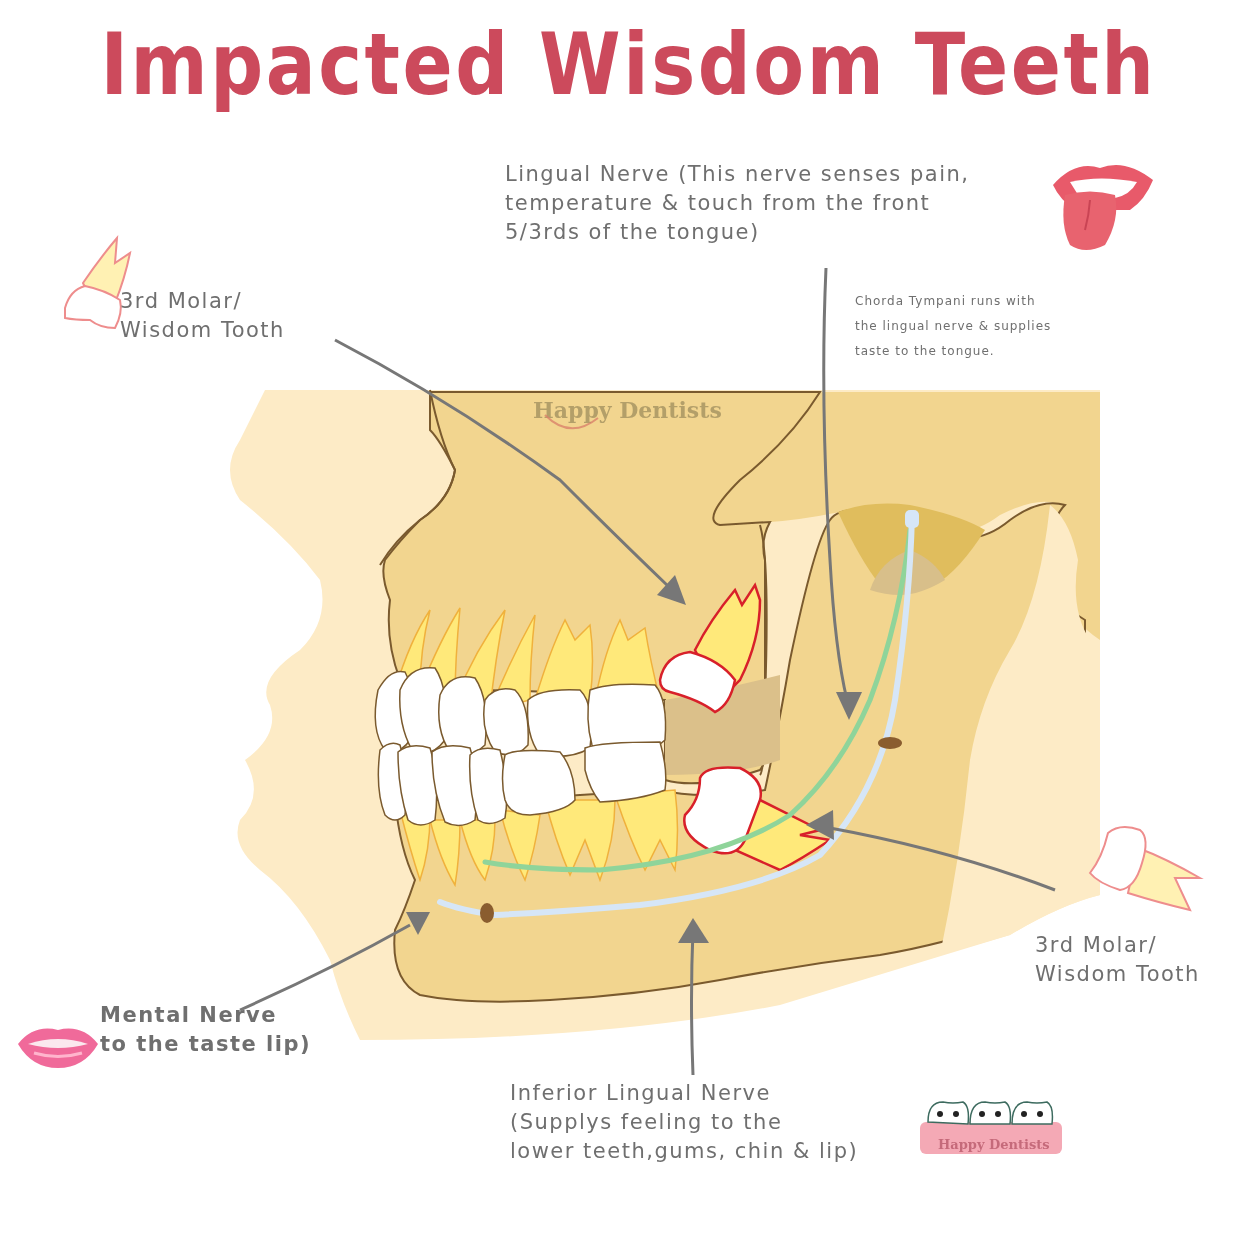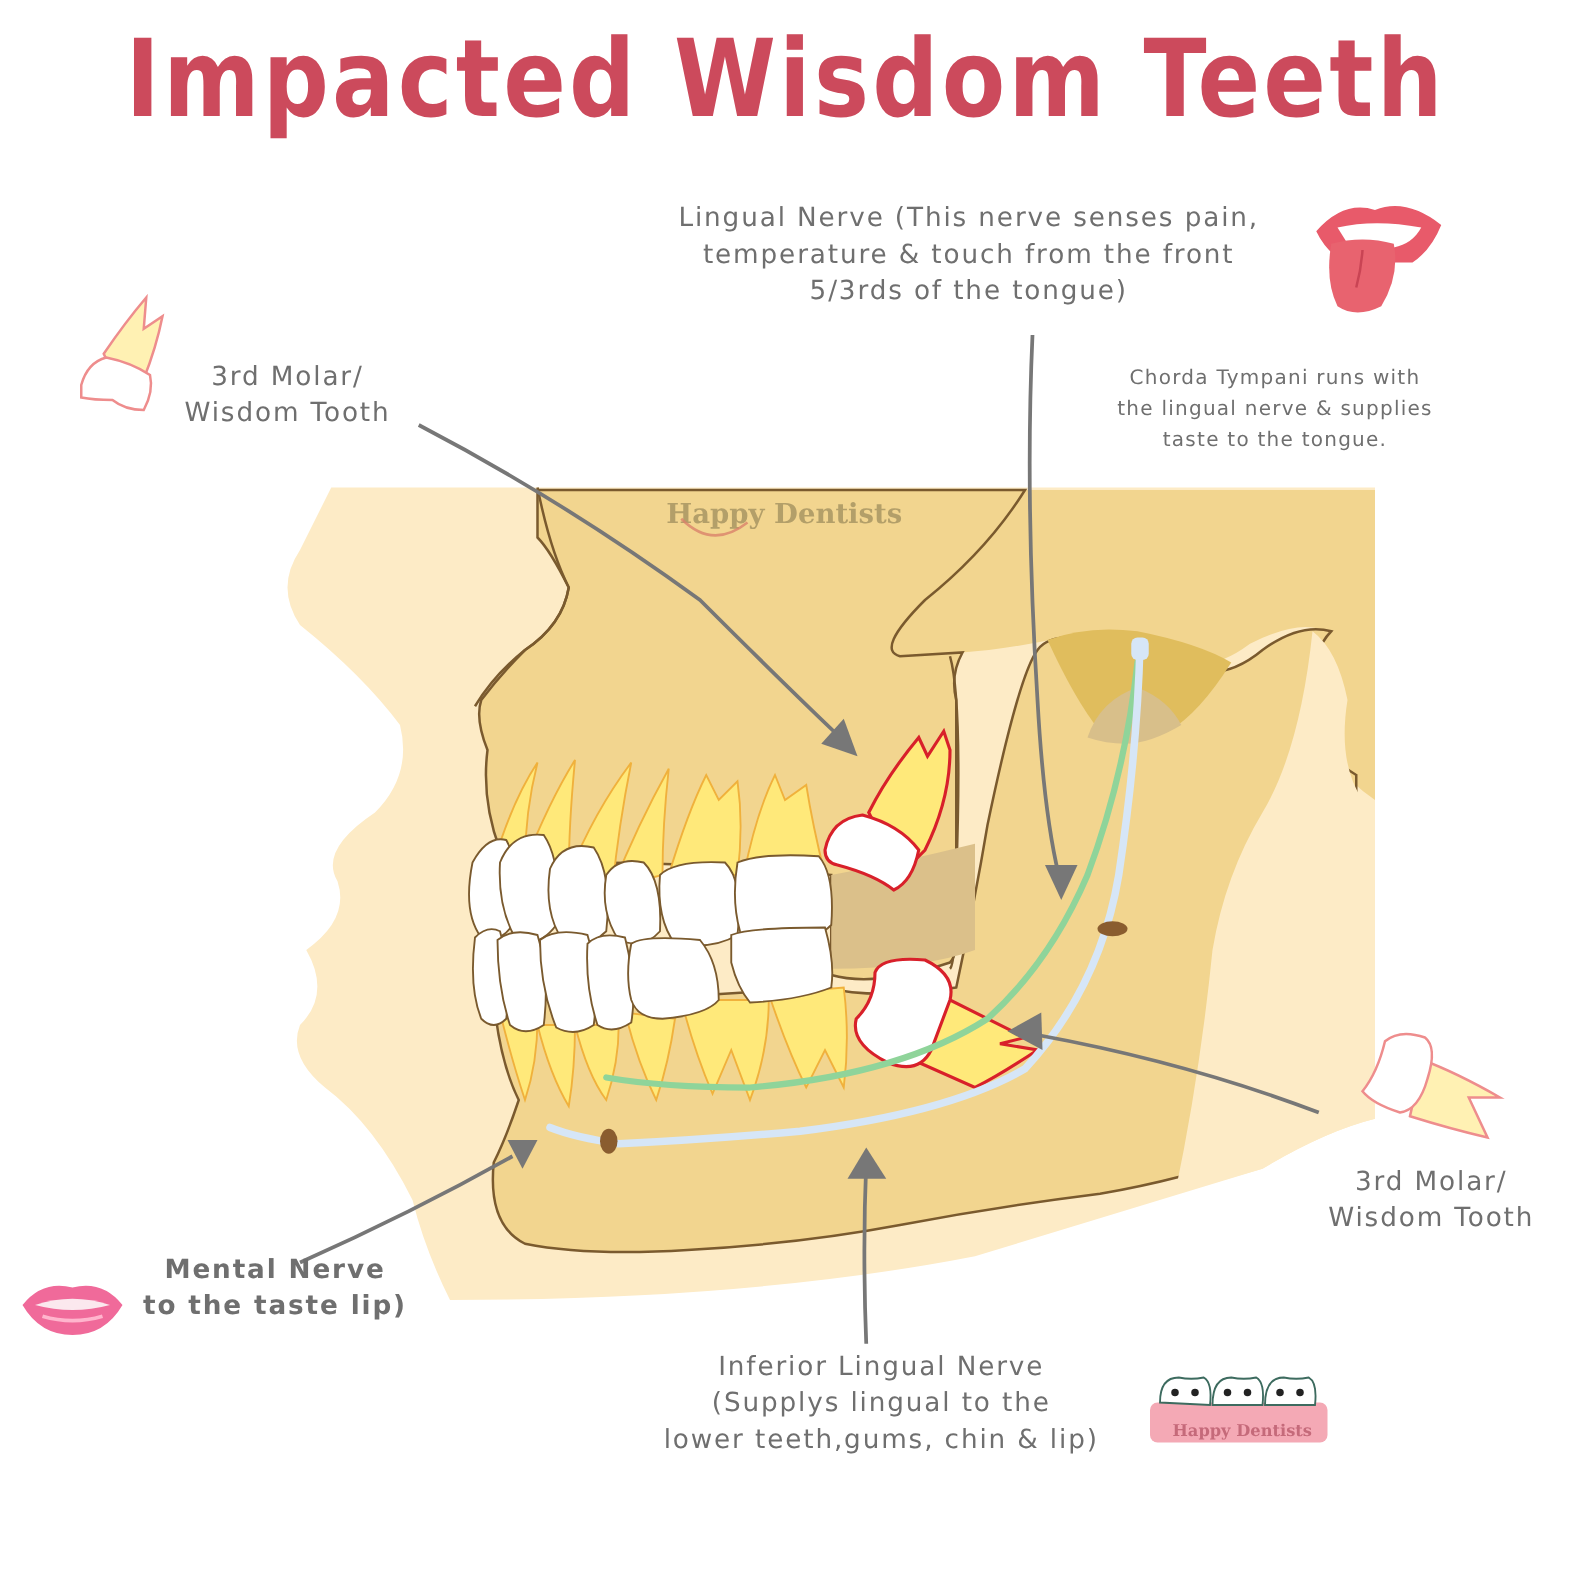--- a/index.html
+++ b/index.html
@@ -3,24 +3,24 @@
   <meta charset="utf-8">
   <style>
     html, body { margin: 0; padding: 0; background: #ffffff; }
     body { width: 1257px; height: 1257px; position: relative; overflow: hidden; font-family: "DejaVu Sans", sans-serif; }
     .title {
       position: absolute; left: 0; top: 14px; width: 1257px; text-align: center;
       font-family: "DejaVu Sans", sans-serif; font-weight: bold; font-size: 86px;
       letter-spacing: 3px; transform: scaleX(0.86); transform-origin: center;
     }
     .label {
-      position: absolute; text-align: center; color: #6f6f6f;
+      position: absolute; color: #6f6f6f;
       font-family: "DejaVu Sans", sans-serif; font-size: 21px; line-height: 29px; letter-spacing: 1.5px;
     }
-    .label.small { font-size: 16px; line-height: 25px; letter-spacing: 1px; }
+    .label.small { font-size: 12px; line-height: 25px; letter-spacing: 1px; }
     .label span { display: block; white-space: nowrap; }
     svg.art { position: absolute; left: 0; top: 0; }
     .brand {
       position: absolute; font-family: "DejaVu Serif", serif; font-weight: bold;
     }
   </style>
 </head>
 <body>
 
 <div class="title" style="color:#cc4a5c;">Impacted Wisdom Teeth</div>
@@ -185,15 +185,15 @@
   <span>Wisdom Tooth</span>
 </div>
 
 <div class="label" style="left:100px; top:1001px; width:240px;font-weight:bold;">
   <span>Mental Nerve</span>
   <span>to the taste lip)</span>
 </div>
 
 <div class="label" style="left:510px; top:1079px; width:390px;">
   <span>Inferior Lingual Nerve</span>
-  <span>(Supplys lingual to the</span>
+  <span>(Supplys feeling to the</span>
   <span>lower teeth,gums, chin &amp; lip)</span>
 </div>
 
 </body></html>

